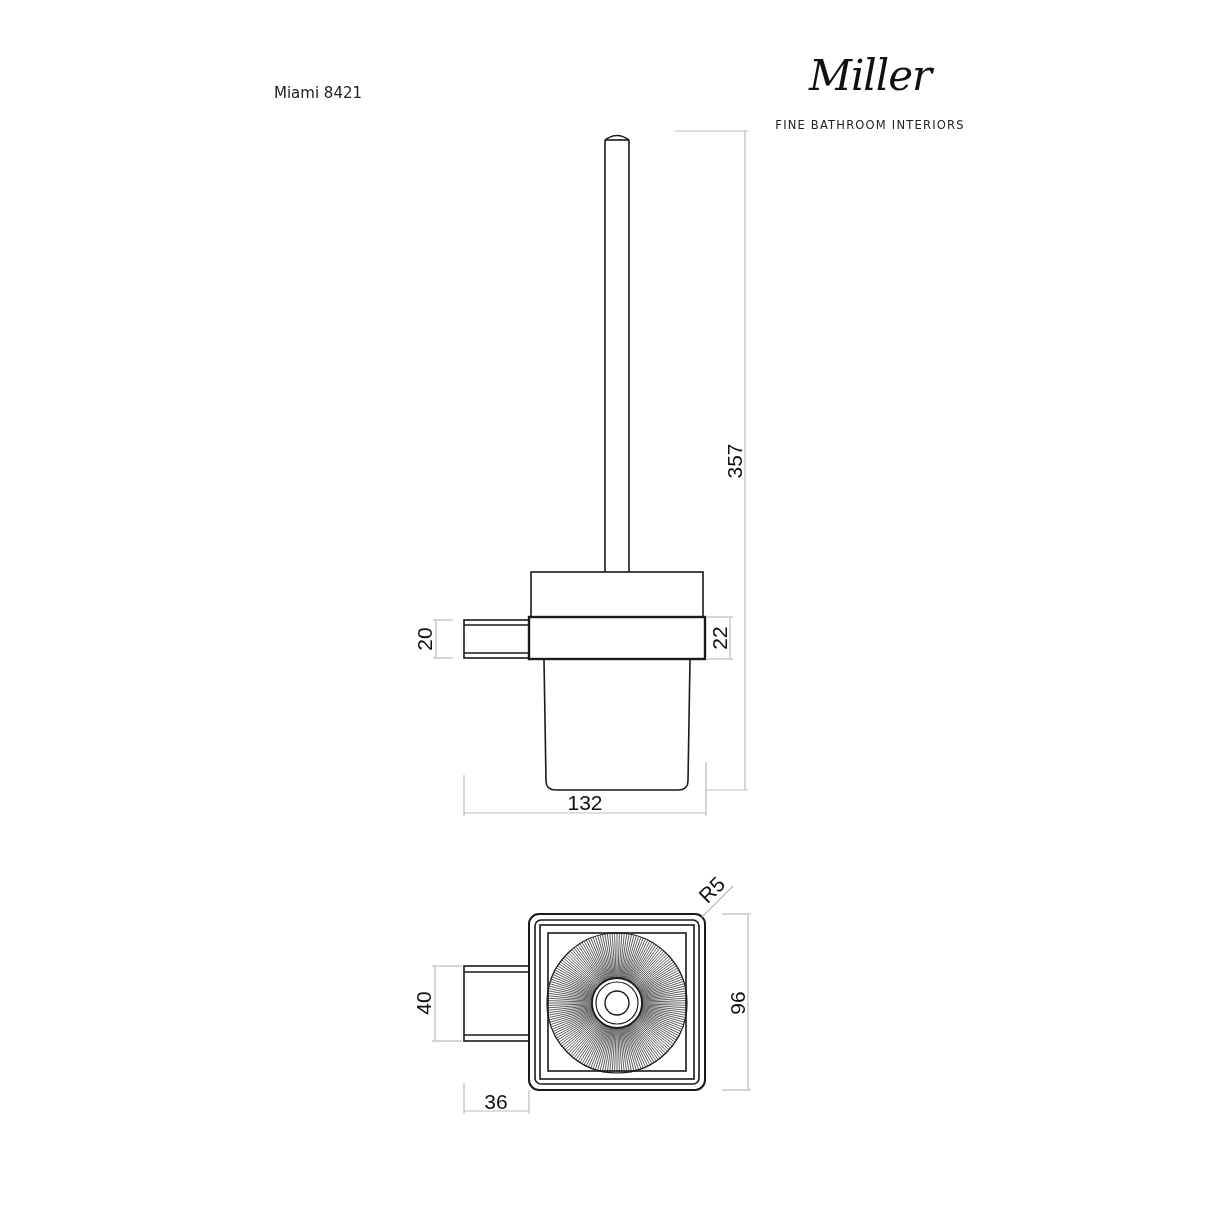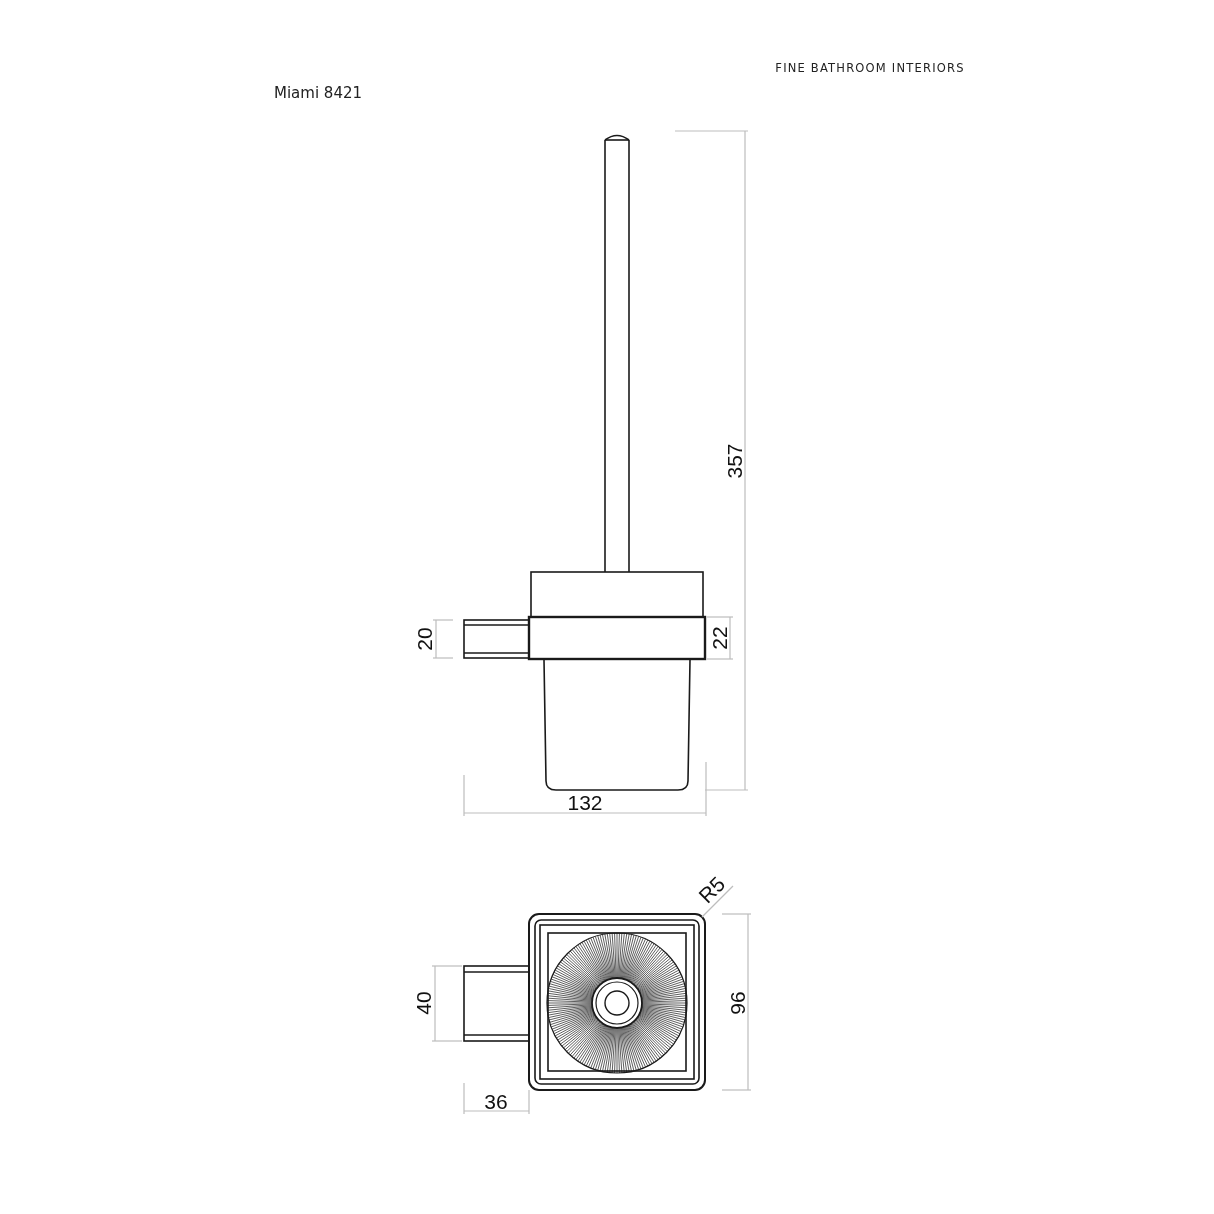--- a/index.html
+++ b/index.html
@@ -1,29 +1,30 @@
 <!DOCTYPE html>
 <html><head>
   <meta charset="utf-8">
   <style>
     html, body { margin: 0; padding: 0; background: #ffffff; }
     body { width: 1214px; height: 1214px; position: relative; overflow: hidden; font-family: "DejaVu Sans", sans-serif; }
     .product-name { position: absolute; left: 258px; top: 84px; font-size: 15px; color: #222; font-family: "DejaVu Sans", sans-serif; margin-left: 16px; }
     .brand { position: absolute; left: 770px; top: 52px; width: 200px; text-align: center; }
     .brand-script { font-family: "DejaVu Serif", serif; font-style: italic; font-size: 42px; color: #111; letter-spacing: -1px; line-height: 48px; }
-    .brand-tagline { font-family: "DejaVu Sans", sans-serif; font-size: 11.5px; letter-spacing: 1.2px; color: #222; margin-top: 9px; }
+    .brand-tagline { font-family: "DejaVu Sans", sans-serif; font-size: 11.5px; letter-spacing: 1.2px; color: #222; margin-top: 18px; }
     svg.drawing { position: absolute; left: 0; top: 0; }
     .dimtext { font-family: "Liberation Sans", sans-serif; font-size: 21px; fill: #111; }
   </style>
 </head>
 <body>
 
 <div class="product-name">Miami 8421</div>
 
 <div class="brand">
+  <div class="brand-script">Miller</div>
   <div class="brand-tagline">FINE BATHROOM INTERIORS</div>
 </div>
 
 <svg class="drawing" width="1214" height="1214" viewBox="0 0 1214 1214">
 
   <g fill="none" stroke="#1a1a1a" stroke-width="1.6">
 
     <g>
       <path d="M605,140 Q617,131 629,140"></path>
       <line x1="605" y1="140" x2="629" y2="140"></line>

